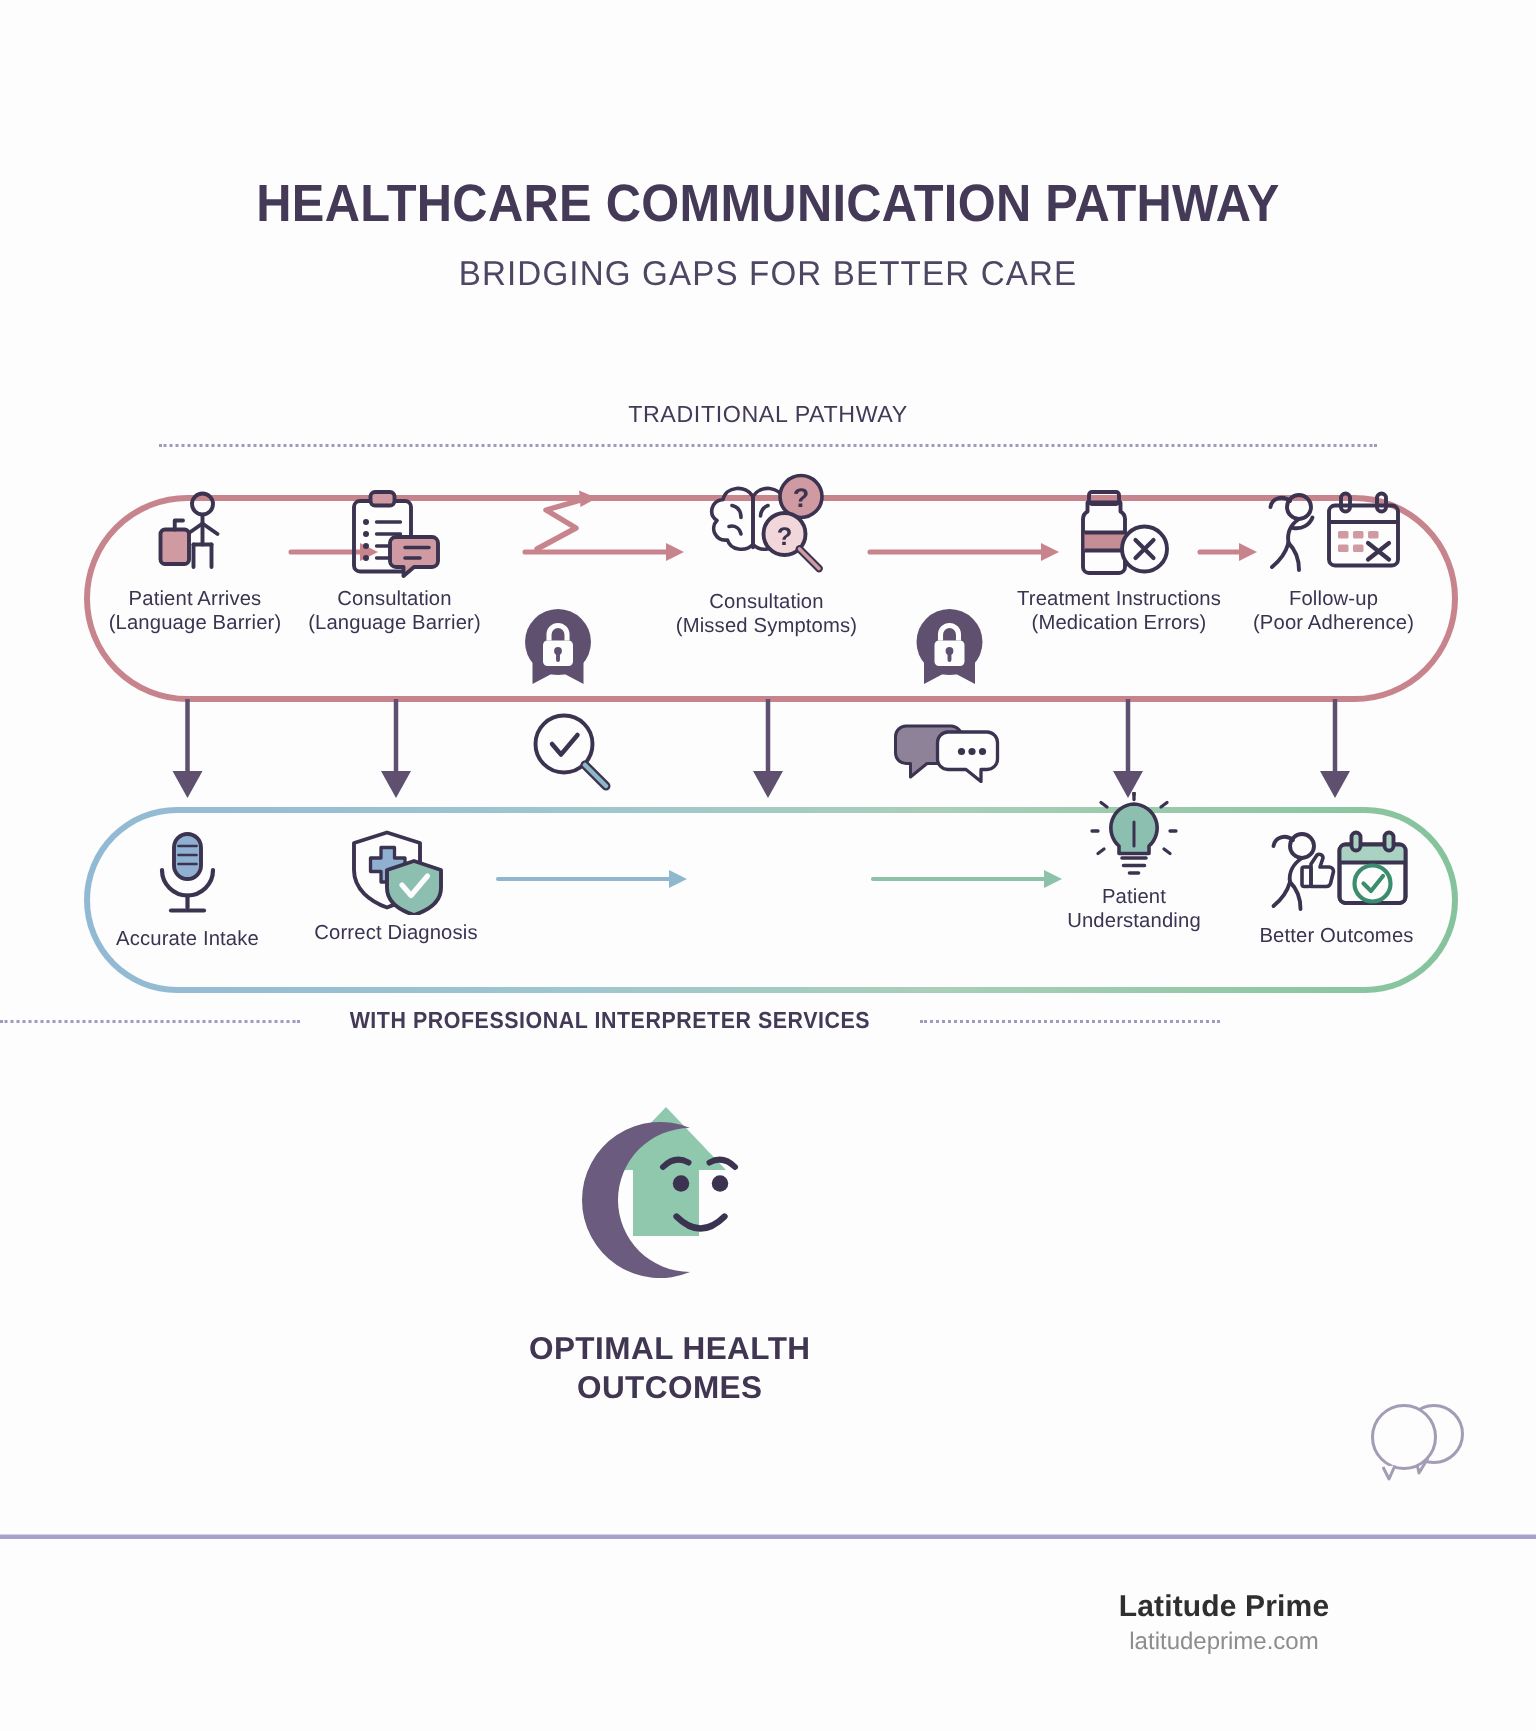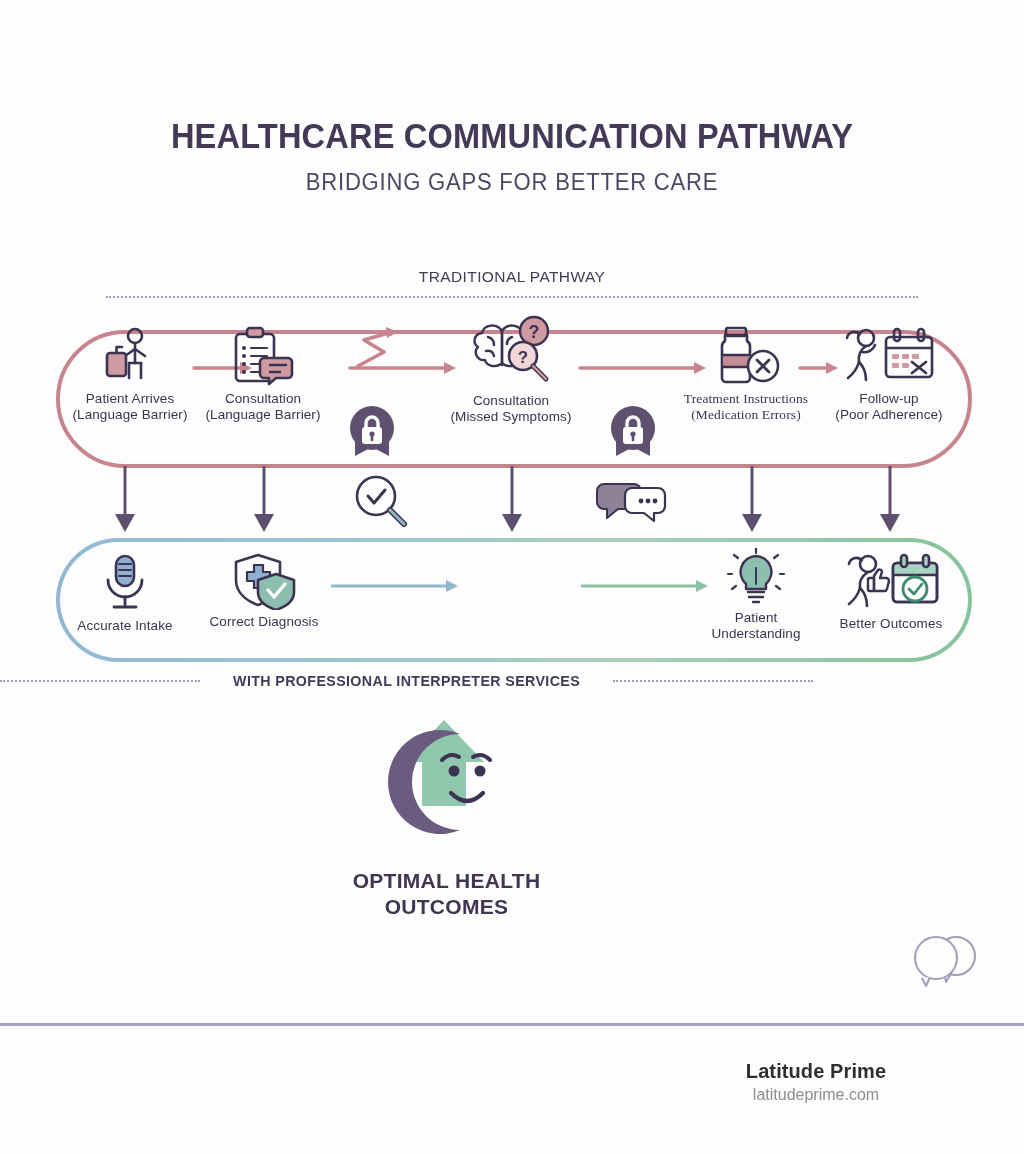--- a/index.html
+++ b/index.html
@@ -77,21 +77,21 @@
   
   .harrow { position: absolute; }
 
   
   .varrow { position: absolute; }
 
   
   .badge { position: absolute; }
 
   
-  .outcome-wrap { position: absolute; left: 0; top: 706px; width: 893px; text-align: center; }
+  .outcome-wrap { position: absolute; left: 0; top: 724px; width: 893px; text-align: center; }
   .outcome-title {
     margin-top: 8px; font-size: 21px; font-weight: 700; line-height: 26px;
     letter-spacing: .3px; color: #403651; text-transform: uppercase;
     white-space: pre-line;
   }
 
   
   .footer-rule {
     position: absolute; left: 0; top: 1023px; width: 1024px; height: 3px;
     background: #a7a2cd;
@@ -207,21 +207,21 @@
     </svg>
     <div class="lbl">Consultation
 (Missed Symptoms)</div>
   </div>
 
   <svg class="harrow" style="left:578px; top:360px;" width="130" height="16" viewBox="0 0 130 16">
     <path d="M2 8 L118 8" stroke="#c8848c" stroke-width="3.4" stroke-linecap="round"></path>
     <path d="M116 2 L128 8 L116 14 Z" fill="#c8848c"></path>
   </svg>
 
-  <div class="step" style="left:668px; top:325px; width:156px;font-family:Liberation Serif, serif;">
+  <div class="step" style="left:668px; top:325px; width:156px;">
     <svg class="icon" width="70" height="62" viewBox="0 0 70 62">
       <g fill="none" stroke="#3b3350" stroke-width="2.6" stroke-linejoin="round">
         <path d="M14 10 h22 v6 a6 6 0 0 1 3 5 v32 a4 4 0 0 1 -4 4 h-20 a4 4 0 0 1 -4 -4 v-32 a6 6 0 0 1 3 -5 z"></path>
         <rect x="15" y="3" width="20" height="8" rx="2"></rect>
       </g>
       <path d="M12 30 h27 v12 h-27 z" fill="#c58d94"></path>
       <path d="M12 30 h27 M12 42 h27" stroke="#3b3350" stroke-width="2.6"></path>
       <g>
         <circle cx="52" cy="41" r="15" fill="#fdfdfe" stroke="#3b3350" stroke-width="2.6"></circle>
         <path d="M46 35 L58 47 M58 35 L46 47" stroke="#3b3350" stroke-width="2.8" stroke-linecap="round"></path>
@@ -354,21 +354,21 @@
     <path d="M2 8 L118 8" stroke="#8fb8cf" stroke-width="2.8" stroke-linecap="round"></path>
     <path d="M116 2 L128 8 L116 14 Z" fill="#8fb8cf"></path>
   </svg>
 
 
   <svg class="harrow" style="left:580px; top:578px;" width="130" height="16" viewBox="0 0 130 16">
     <path d="M2 8 L118 8" stroke="#8cc3a8" stroke-width="2.8" stroke-linecap="round"></path>
     <path d="M116 2 L128 8 L116 14 Z" fill="#8cc3a8"></path>
   </svg>
 
-  <div class="step" style="left:704px; top:548px; width:104px;">
+  <div class="step" style="left:704px; top:528px; width:104px;">
     <svg class="icon" width="60" height="58" viewBox="0 0 60 58">
       <path d="M30 8 a16 16 0 0 1 10 28 v5 h-20 v-5 A16 16 0 0 1 30 8 z" fill="#8cbfb0" stroke="#3b3350" stroke-width="2.4" stroke-linejoin="round"></path>
       <path d="M22 44 h16 M23 49 h14" stroke="#3b3350" stroke-width="2.4" stroke-linecap="round"></path>
       <path d="M27 54 h6" stroke="#3b3350" stroke-width="2.4" stroke-linecap="round"></path>
       <path d="M30 20 v16" stroke="#3b3350" stroke-width="2" stroke-linecap="round"></path>
       <g stroke="#3b3350" stroke-width="2.2" stroke-linecap="round">
         <path d="M30 2 V-1"></path>
         <path d="M12 10 L8 7"></path>
           <path d="M48 10 L52 7"></path>
         <path d="M6 26 H2"></path>

